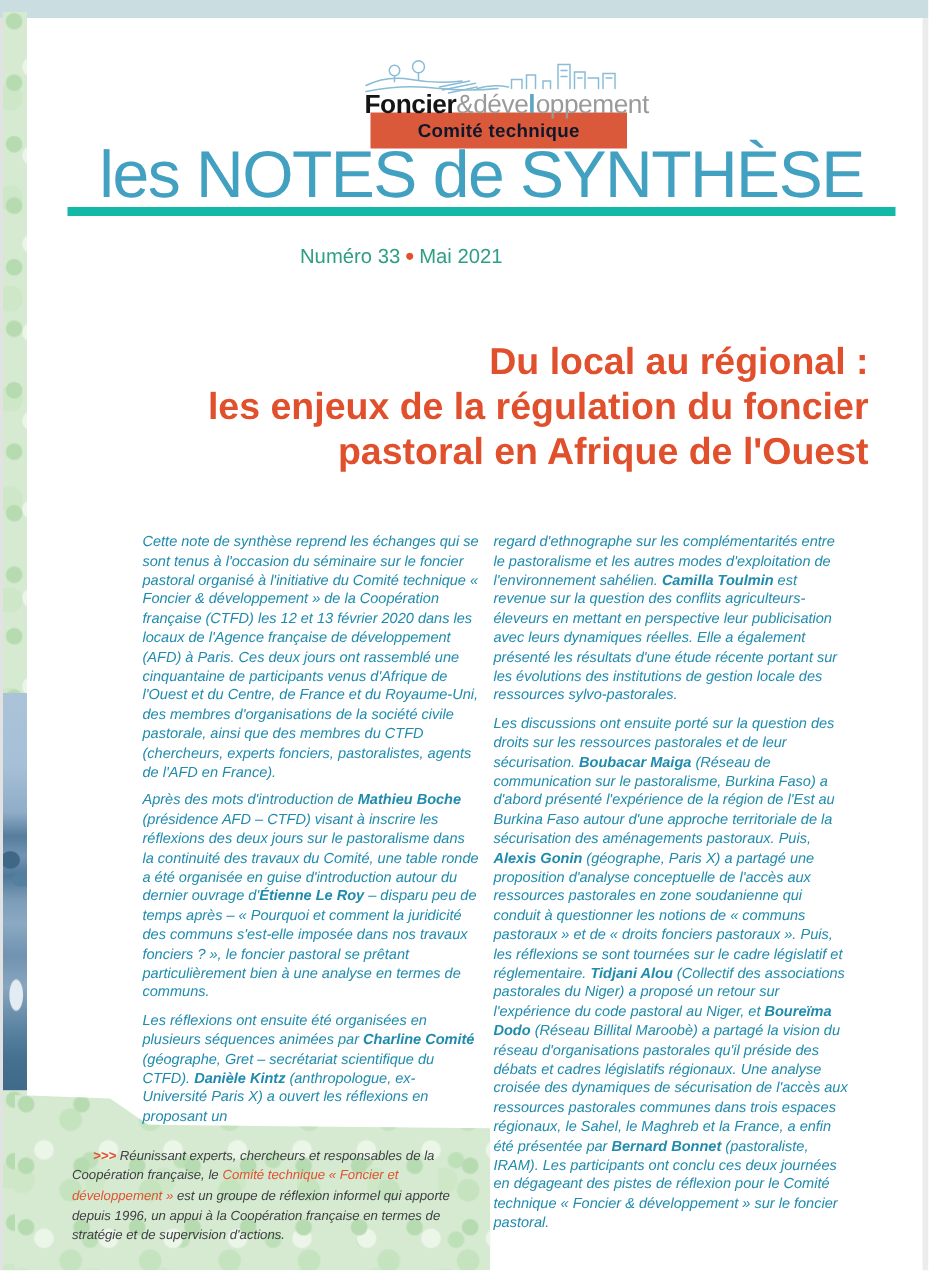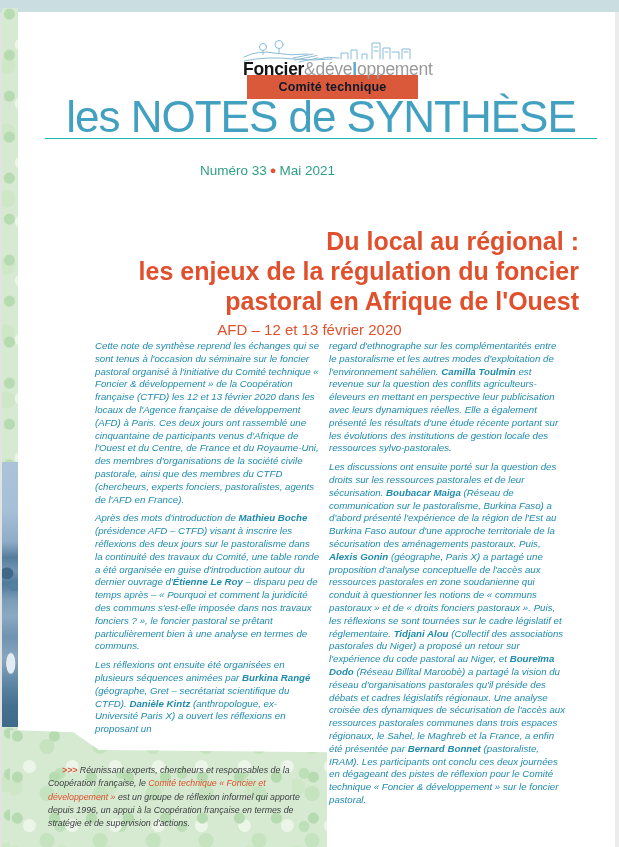--- a/index.html
+++ b/index.html
@@ -42,39 +42,39 @@
     display:flex;align-items:center;justify-content:center;margin-top:44px;
   }
   .logo{position:absolute;left:243px;top:37px;width:180px;text-align:right;}
   .logo svg{display:block;}
   .logo-text{font-size:17.5px;line-height:17px;margin-top:-2px;white-space:nowrap;}
   .logo-foncier{font-weight:bold;color:#141414;letter-spacing:-.3px;}
   .logo-dev{color:#9a9a9a;letter-spacing:-.3px;}
   .logo-dev-l{color:#5ea6c4;font-weight:bold;}
   .masthead{
     position:absolute;left:45px;top:94px;width:552px;height:44px;
-    border-bottom:1px solid #14b8a6;text-align:center;
+    border-bottom:6px solid #14b8a6;text-align:center;
     font-size:44px;line-height:46px;color:#42a0c0;letter-spacing:-1px;white-space:nowrap;
   }
   .issue-row{position:absolute;left:200px;top:163px;width:180px;font-size:13.5px;font-weight:normal;color:#2f9e86;white-space:nowrap;}
   .issue-dot{color:#e1512e;font-size:11px;padding:0 3px;vertical-align:1px;}
   .tagline{
     position:absolute;left:335px;top:155px;width:232px;
     font-size:9.3px;line-height:12.8px;font-style:italic;font-weight:bold;color:#e05a3c;
     white-space:pre-line;
   }
   
   .main-title{
     position:absolute;left:40px;top:226px;width:539px;margin:0;
     font-size:25px;line-height:30px;font-weight:bold;color:#e1502d;text-align:right;
     white-space:pre-line;
   }
   .subtitle{position:absolute;left:40px;top:321px;width:539px;font-size:15px;color:#e1502d;text-align:center;}
   
-  .columns{position:absolute;left:95px;top:340px;width:472px;display:flex;gap:9px;}
+  .columns{position:absolute;left:95px;top:356px;width:472px;display:flex;gap:9px;}
   .col-l{width:225px;}
   .col-r{width:237px;}
   .columns p{margin:0 0 6px 0;font-style:italic;font-size:9.7px;line-height:12.8px;color:#1f8bad;}
   .b{font-weight:bold;}
   
   .footer-text{
     position:absolute;left:48px;top:764px;width:272px;
     font-size:8.8px;line-height:13.3px;font-style:italic;color:#3d4042;text-indent:14px;
   }
   .hl{color:#e0512e;}
@@ -117,27 +117,26 @@
   <div class="masthead">les NOTES de SYNTHÈSE</div>
 
   <div class="issue-row">
     <span>Numéro 33</span><span class="issue-dot">●</span><span>Mai 2021</span>
   </div>
 
 
   <h1 class="main-title">Du local au régional :
 les enjeux de la régulation du foncier
 pastoral en Afrique de l'Ouest</h1>
-  <div class="subtitle">AFD – 12 et 13 février 2020</div>
 
   <div class="columns">
     <div class="col-l">
       <p><span>Cette note de synthèse reprend les échanges qui se sont tenus à l'occasion du séminaire sur le foncier pastoral organisé à l'initiative du Comité technique « Foncier &amp; développement » de la Coopération française (CTFD) les 12 et 13 février 2020 dans les locaux de l'Agence française de développement (AFD) à Paris. Ces deux jours ont rassemblé une cinquantaine de participants venus d'Afrique de l'Ouest et du Centre, de France et du Royaume-Uni, des membres d'organisations de la société civile pastorale, ainsi que des membres du CTFD (chercheurs, experts fonciers, pastoralistes, agents de l'AFD en France).</span></p>
       <p><span>Après des mots d'introduction de </span><span class="b">Mathieu Boche</span><span> (présidence AFD – CTFD) visant à inscrire les réflexions des deux jours sur le pastoralisme dans la continuité des travaux du Comité, une table ronde a été organisée en guise d'introduction autour du dernier ouvrage d'</span><span class="b">Étienne Le Roy</span><span> – disparu peu de temps après – « Pourquoi et comment la juridicité des communs s'est-elle imposée dans nos travaux fonciers ? », le foncier pastoral se prêtant particulièrement bien à une analyse en termes de communs.</span></p>
-      <p><span>Les réflexions ont ensuite été organisées en plusieurs séquences animées par </span><span class="b">Burkina Rangé</span><span> (géographe, Gret – secrétariat scientifique du CTFD). </span><span class="b">Danièle Kintz</span><span> (anthropologue, ex-Université Paris X) a ouvert les réflexions en proposant un</span></p>
+      <p><span>Les réflexions ont ensuite été organisées en plusieurs séquences animées par </span><span class="b">Charline Comité</span><span> (géographe, Gret – secrétariat scientifique du CTFD). </span><span class="b">Danièle Kintz</span><span> (anthropologue, ex-Université Paris X) a ouvert les réflexions en proposant un</span></p>
     </div>
     <div class="col-r">
       <p><span>regard d'ethnographe sur les complémentarités entre le pastoralisme et les autres modes d'exploitation de l'environnement sahélien. </span><span class="b">Camilla Toulmin</span><span> est revenue sur la question des conflits agriculteurs-éleveurs en mettant en perspective leur publicisation avec leurs dynamiques réelles. Elle a également présenté les résultats d'une étude récente portant sur les évolutions des institutions de gestion locale des ressources sylvo-pastorales.</span></p>
       <p><span>Les discussions ont ensuite porté sur la question des droits sur les ressources pastorales et de leur sécurisation. </span><span class="b">Boubacar Maiga</span><span> (Réseau de communication sur le pastoralisme, Burkina Faso) a d'abord présenté l'expérience de la région de l'Est au Burkina Faso autour d'une approche territoriale de la sécurisation des aménagements pastoraux. Puis, </span><span class="b">Alexis Gonin</span><span> (géographe, Paris X) a partagé une proposition d'analyse conceptuelle de l'accès aux ressources pastorales en zone soudanienne qui conduit à questionner les notions de « communs pastoraux » et de « droits fonciers pastoraux ». Puis, les réflexions se sont tournées sur le cadre législatif et réglementaire. </span><span class="b">Tidjani Alou</span><span> (Collectif des associations pastorales du Niger) a proposé un retour sur l'expérience du code pastoral au Niger, et </span><span class="b">Boureïma Dodo</span><span> (Réseau Billital Maroobè) a partagé la vision du réseau d'organisations pastorales qu'il préside des débats et cadres législatifs régionaux. Une analyse croisée des dynamiques de sécurisation de l'accès aux ressources pastorales communes dans trois espaces régionaux, le Sahel, le Maghreb et la France, a enfin été présentée par </span><span class="b">Bernard Bonnet</span><span> (pastoraliste, IRAM). Les participants ont conclu ces deux journées en dégageant des pistes de réflexion pour le Comité technique « Foncier &amp; développement » sur le foncier pastoral.</span></p>
     </div>
   </div>
 
   <div class="footer-text"><span class="hlb">&gt;&gt;&gt; </span><span>Réunissant experts, chercheurs et responsables de la Coopération française, le </span><span class="hl">Comité technique « Foncier et développement »</span><span> est un groupe de réflexion informel qui apporte depuis 1996, un appui à la Coopération française en termes de stratégie et de supervision d'actions.</span></div>
 
 </div>

